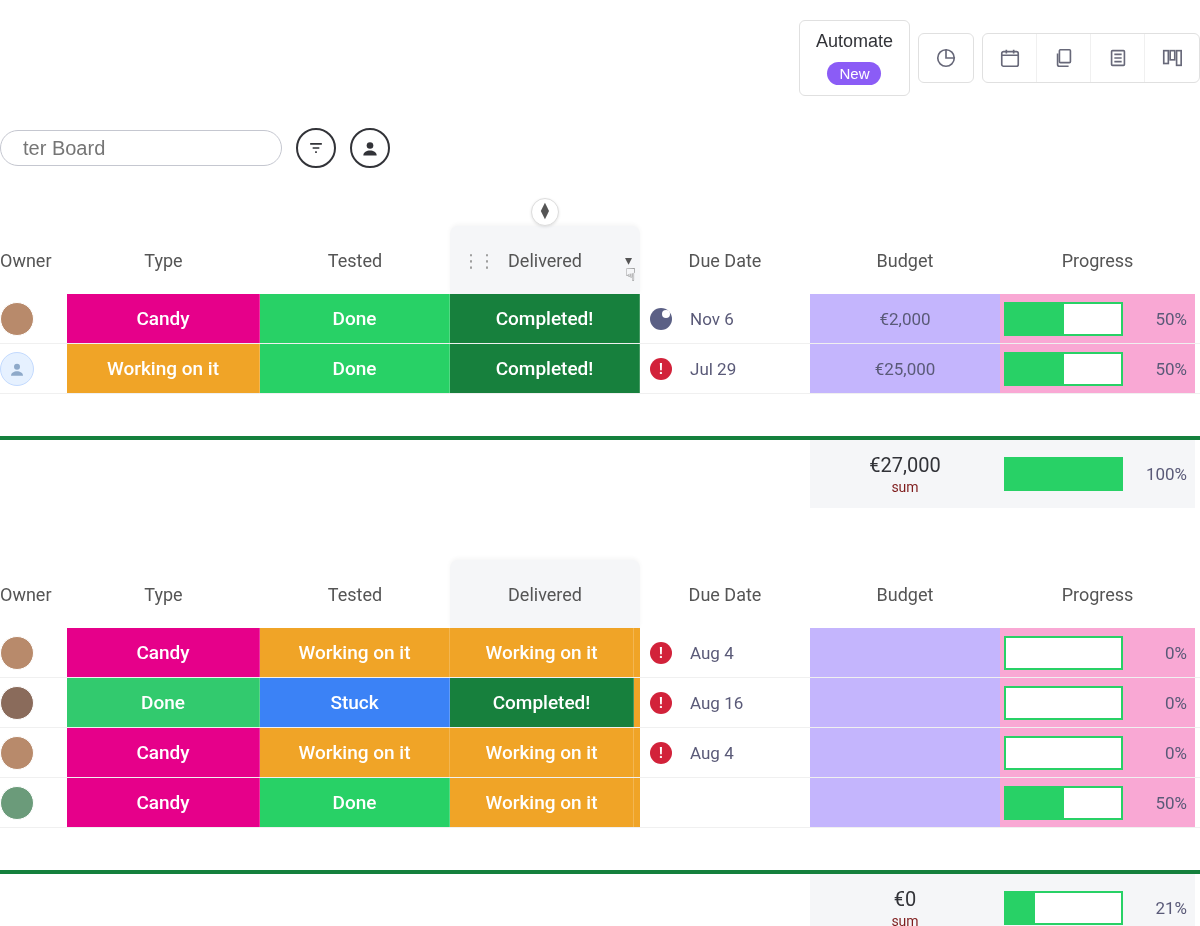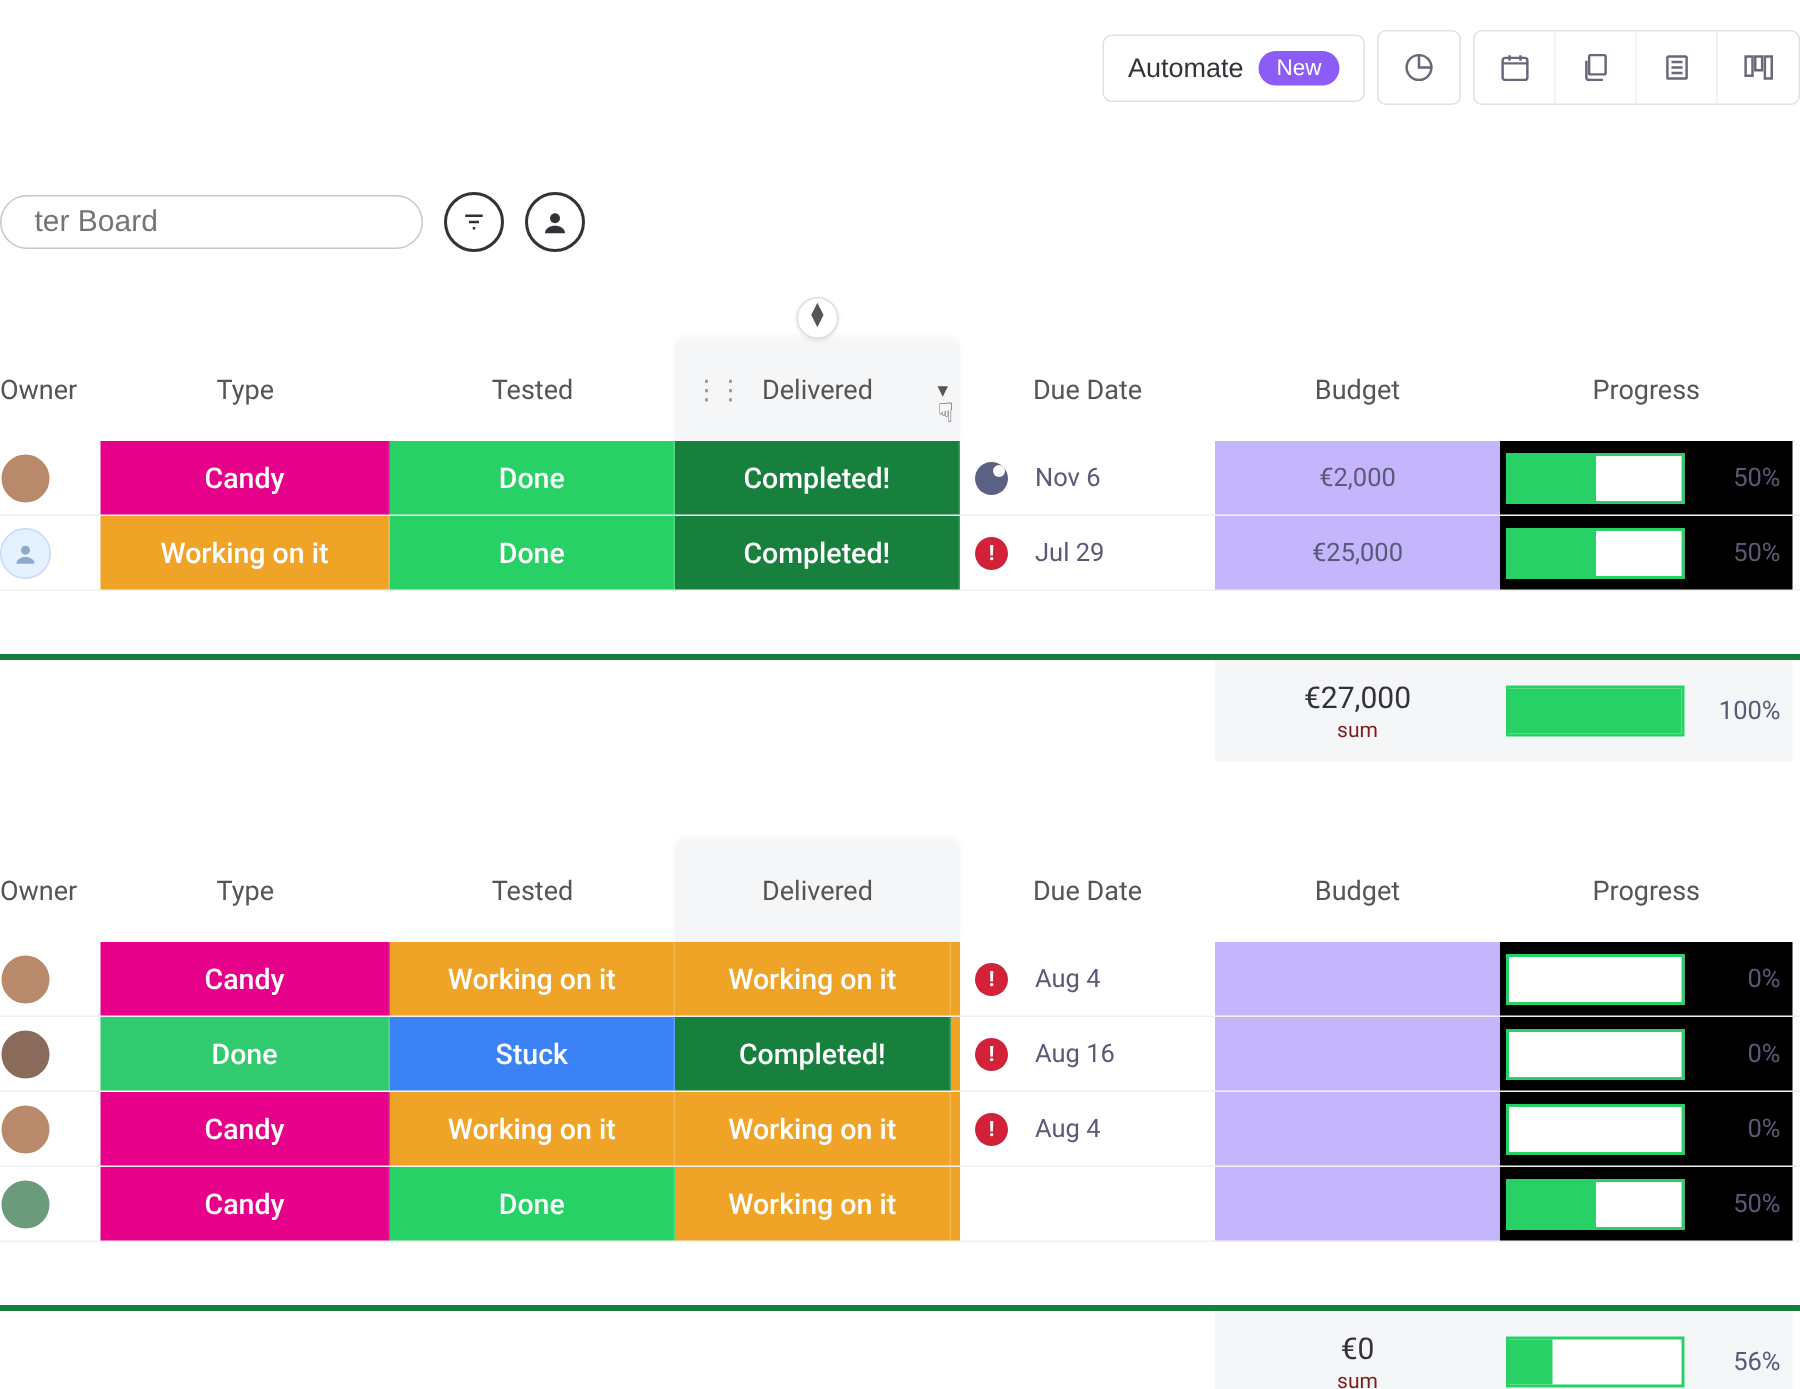--- a/index.html
+++ b/index.html
@@ -26,20 +26,21 @@
     display: flex;
     align-items: center;
     gap: 10px;
     border: 1px solid #e0e0e0;
     border-radius: 6px;
     padding: 10px 16px;
     background: #fff;
     font-size: 18px;
     color: #323338;
     cursor: pointer;
+    flex-direction: column;
   }
   .new-pill {
     background: #8b5cf6;
     color: #fff;
     border-radius: 14px;
     padding: 3px 12px;
     font-size: 15px;
     font-weight: 500;
   }
   .icon-group {
@@ -258,21 +259,21 @@
     font-size: 17px;
     color: #5a5a78;
     background: #c4b5fd;
     cursor: pointer;
   }
 
   .progress-cell {
     display: flex;
     align-items: center;
     gap: 14px;
-    background: #000000;
+    background: #f9a8d4;
     padding: 0 8px 0 4px;
     cursor: pointer;
   }
   .progress-bar {
     flex: 1;
     height: 34px;
     border: 2px solid #28d166;
     background: #fff;
     position: relative;
   }
@@ -625,16 +626,16 @@
       <div></div>
       <div></div>
     <div class="summary-budget">
       <span>€0</span>
       <span class="sum-label">sum</span>
     </div>
     <div class="summary-progress">
       <div class="progress-bar">
           <div class="progress-fill" style="width:25%"></div>
         </div>
-      <span class="progress-label">56%</span>
+      <span class="progress-label">21%</span>
     </div>
   </div>
 </div>
 
 </body></html>

